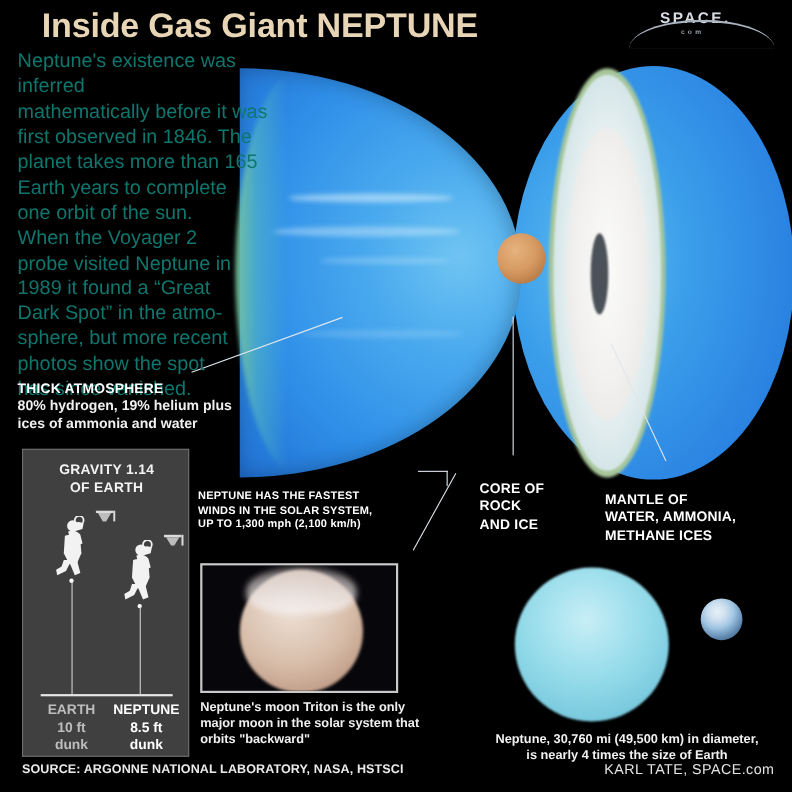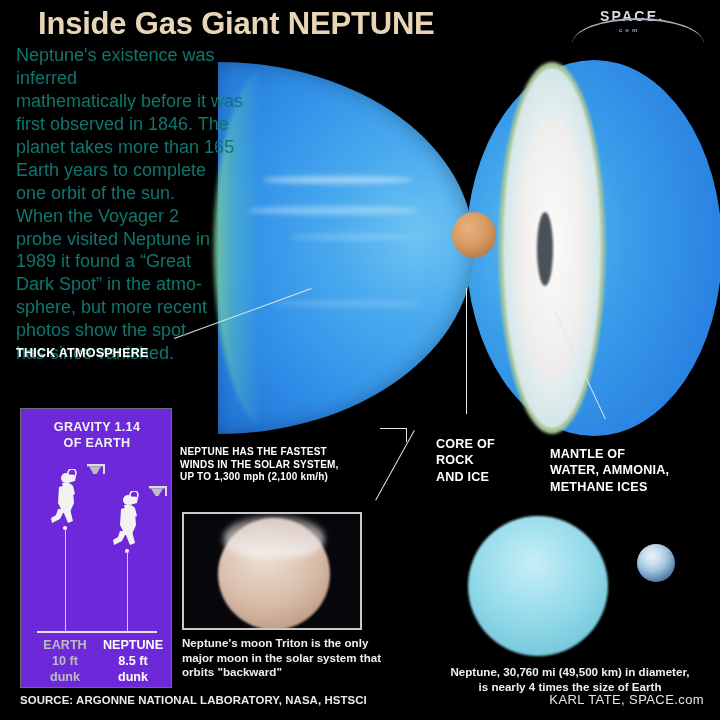--- a/index.html
+++ b/index.html
@@ -227,21 +227,21 @@
 
   
   #gravity-panel {
     position: absolute;
     left: 20px;
     top: 408px;
     width: 152px;
     height: 280px;
     border: 1px solid #6d6d6d;
     box-sizing: border-box;
-    background: #6d28d9;
+    background: #404040;
     z-index: 30;
   }
   #gravity-title {
     position: absolute;
     left: 0;
     top: 10px;
     width: 152px;
     text-align: center;
     font-size: 12.6px;
     font-weight: 700;
@@ -437,20 +437,22 @@
 When the Voyager 2
 probe visited Neptune in
 1989 it found a “Great
 Dark Spot” in the atmo-
 sphere, but more recent
 photos show the spot
 has since vanished.</div>
 
   <div class="callout" id="callout-atmosphere">
     <div class="hd">THICK ATMOSPHERE</div>
+    <div class="bd">80% hydrogen, 19% helium plus
+ices of ammonia and water</div>
   </div>
 
   <div class="callout" id="callout-winds">
     <div class="hd">NEPTUNE HAS THE FASTEST
 WINDS IN THE SOLAR SYSTEM,
 UP TO 1,300 mph (2,100 km/h)</div>
   </div>
 
   <div class="callout" id="callout-core">
     <div class="hd">CORE OF

